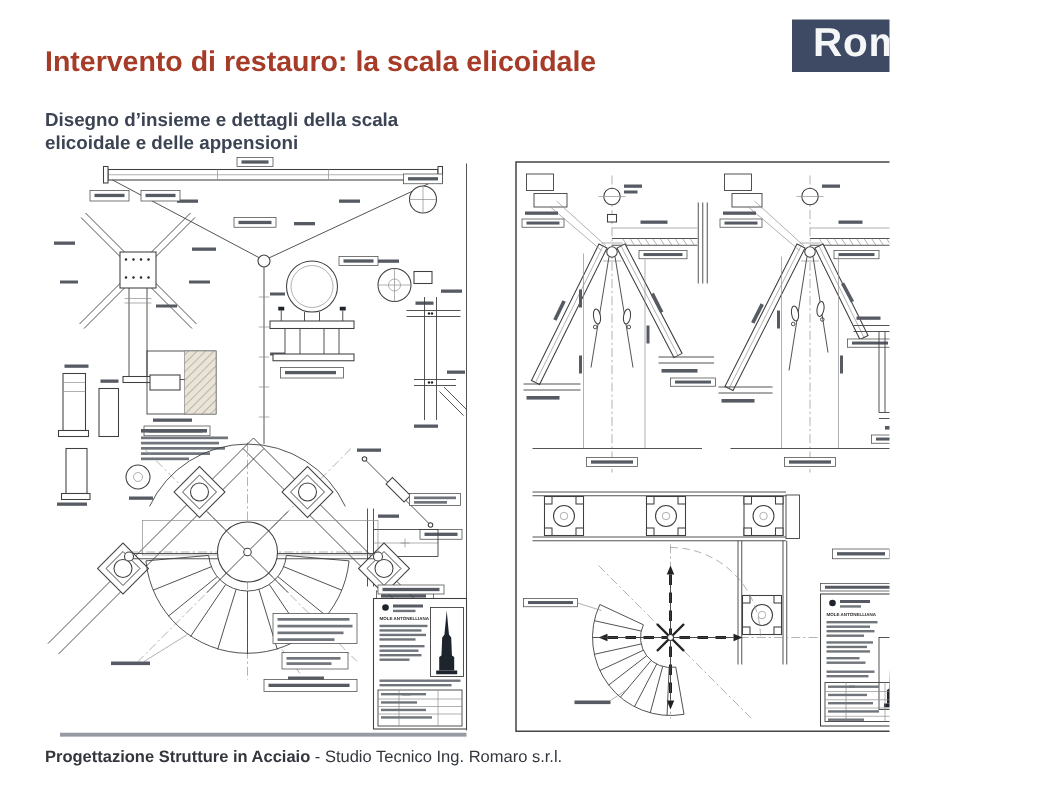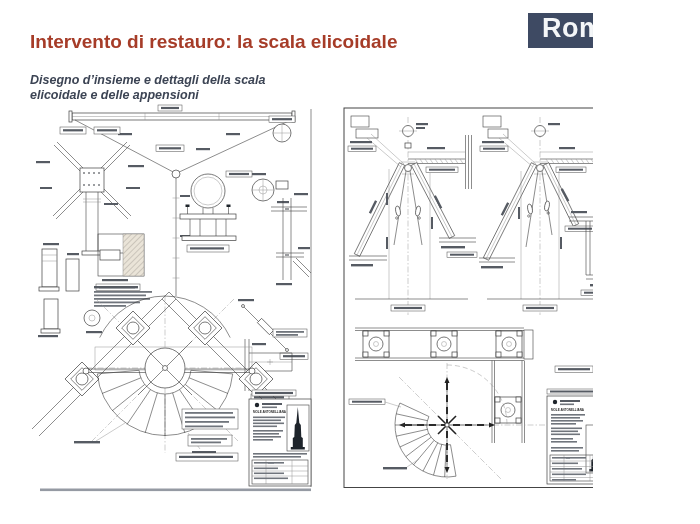--- a/index.html
+++ b/index.html
@@ -2,21 +2,21 @@
 <html><head>
 <meta charset="utf-8">
 <style>
   html,body{margin:0;padding:0;background:#fff;}
   .slide{position:relative;width:593px;height:524px;background:#fff;overflow:hidden;
          font-family:"Liberation Sans",sans-serif;}
   .title{position:absolute;left:30px;top:31px;font-size:19px;font-weight:bold;color:#A63C28;}
   .logo{position:absolute;left:528px;top:13px;width:172px;height:35px;background:#3E4A63;
         display:flex;align-items:flex-start;padding-left:14px;box-sizing:border-box;}
   .logo span{color:#f4f6f8;font-size:27px;font-weight:bold;letter-spacing:.5px;}
-  .cap{position:absolute;font-size:12.5px;font-weight:bold;color:#3C4454;line-height:1.22;font-style:italic;}
+  .cap{position:absolute;font-size:12.5px;font-weight:bold;color:#3C4454;line-height:1.22;}
   .cap-left{left:30px;top:73px;width:284px;}
   .cap-right{left:343px;top:70px;width:240px;}
   .footer{position:absolute;left:30px;top:499px;font-size:11px;color:#33373D;}
   .footer .fb{font-weight:bold;}
   svg.drawL{position:absolute;left:30px;top:103px;}
   svg.drawR{position:absolute;left:343px;top:107px;}
   
   .ln{stroke:#3f3f3f;stroke-width:.6;fill:none;}
   .lt{stroke:#8a8a8a;stroke-width:.45;fill:none;}
   .dash{stroke:#9a9a9a;stroke-width:.5;fill:none;stroke-dasharray:6 2 1.5 2;}
@@ -586,14 +586,17 @@
       <line class="lt" x1="247" y1="348" x2="247" y2="374"></line>
       <rect class="t2" x="209" y="350" width="18" height="1.6"></rect>
       <rect class="t2" x="223" y="350" width="20" height="1.6"></rect>
       <rect class="t2" x="209" y="355.5" width="26" height="1.6"></rect>
       <rect class="t2" x="209" y="361" width="30" height="1.6"></rect>
       <rect class="t2" x="209" y="366.5" width="34" height="1.6"></rect>
       <rect class="t2" x="209" y="372" width="24" height="1.6"></rect>
     </g>
   </svg>
 
+  <div class="footer">
+    <span class="fb">Progettazione Strutture in Acciaio</span><span> - Studio Tecnico Ing. Romaro s.r.l.</span>
+  </div>
 
 </div>
 
 </body></html>

